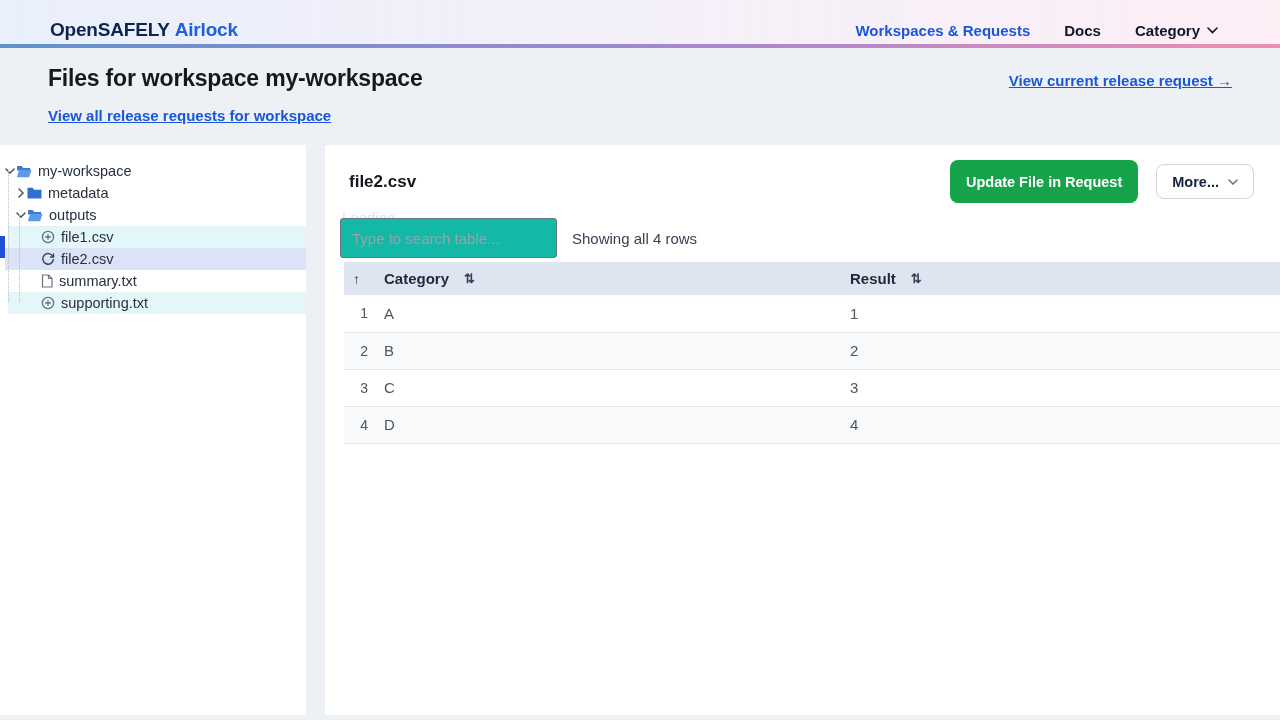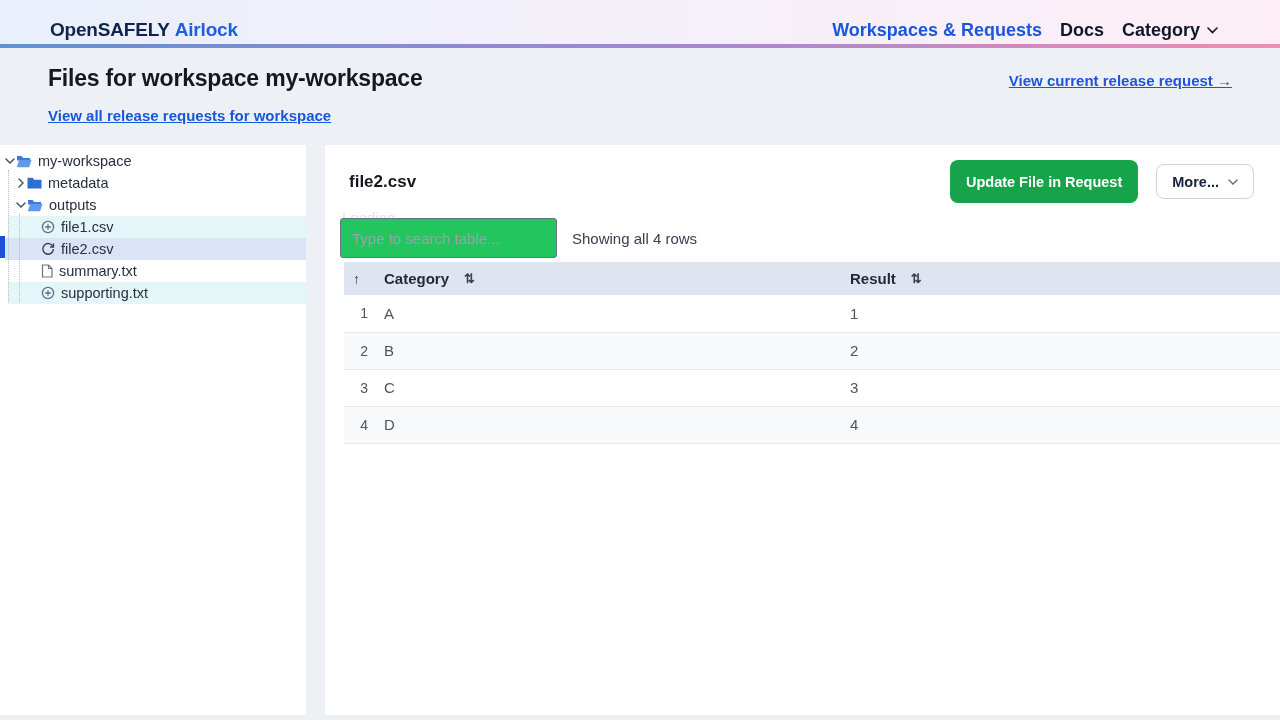--- a/index.html
+++ b/index.html
@@ -6,37 +6,37 @@
   html,body { width:1280px; height:720px; overflow:hidden; background:#edf1f6;
     font-family:"Liberation Sans", sans-serif; }
 
   
   .app-header { height:44px; display:flex; align-items:center; justify-content:space-between;
     padding:16px 62px 0 50px;
     background:linear-gradient(90deg,#e9effb 0%,#f5f0f9 55%,#fdeef6 100%); }
   .logo { font-size:19px; font-weight:800; letter-spacing:-0.2px; cursor:pointer; }
   .logo-part1 { color:#10254e; }
   .logo-part2 { color:#1d5fe0; margin-left:5px; }
-  .nav { display:flex; align-items:center; gap:18px; font-size:18px; font-weight:700; }
+  .nav { display:flex; align-items:center; gap:34px; font-size:15px; font-weight:700; }
   .nav-blue { color:#1a56db; cursor:pointer; }
   .nav-dark { color:#0f172a; cursor:pointer; }
   .nav-account { display:flex; align-items:center; gap:7px; }
   .accent-bar { height:4px;
     background:linear-gradient(90deg,#5f92cc 0%,#a687cd 55%,#ee8eb3 100%); }
 
   
   .page-head { background:#edf1f6; padding:17px 48px 20px; }
   .page-head-top { display:flex; justify-content:space-between; align-items:baseline; }
   .page-title { font-size:23px; font-weight:800; color:#16181d; letter-spacing:-0.2px; }
   .lnk { color:#1a56db; text-decoration:underline; font-weight:600; font-size:15px; cursor:pointer; }
   .sub-link { display:inline-block; margin-top:15px; }
 
   
   .content { display:flex; gap:19px; background:#edf1f6; height:570px; }
-  .sidebar { width:306px; flex-shrink:0; background:#fff; position:relative; padding-top:5px; }
+  .sidebar { width:306px; flex-shrink:0; background:#fff; position:relative; padding-top:15px; }
   .main { flex:1; background:#fff; position:relative; overflow:hidden; }
 
   
   .trow { height:22px; display:flex; align-items:center; font-size:14.5px; color:#26303e;
     cursor:pointer; white-space:nowrap; }
   .trow .chev { width:13px; display:flex; justify-content:center; align-items:center; flex-shrink:0; }
   .trow .ticon { margin-right:6px; display:flex; align-items:center; flex-shrink:0; }
   .lvl0 { padding-left:3px; }
   .lvl1 { padding-left:14px; }
   .frow { padding-left:41px; }
@@ -56,21 +56,21 @@
     font-family:inherit; font-weight:700; font-size:14.5px; padding:0 16px; height:43px; cursor:pointer; }
   .btn-more { background:#fff; border:1px solid #cbd5e1; border-radius:8px; margin-left:18px;
     font-family:inherit; font-weight:700; font-size:14.5px; color:#16233f; height:35px;
     padding:0 15px; display:flex; align-items:center; gap:9px; cursor:pointer; }
 
   
   .search-row { position:relative; margin:4px 0 0 15px; display:flex; align-items:center; height:44px; }
   .ghost-loading { position:absolute; left:2px; top:-7px; color:#e0e3e9; font-size:15px; z-index:0; }
   .ghost-circle { position:absolute; left:0; top:25px; width:15px; height:15px;
     border:2px solid #e8eaf0; border-radius:50%; z-index:0; }
-  .search-input { position:relative; z-index:1; width:217px; height:40px; background:#22c55e;
+  .search-input { position:relative; z-index:1; width:217px; height:40px; background:#14b8a6;
     border:1px solid #6b7280; border-radius:3px; padding:0 11px; font-size:15px;
     font-family:inherit; color:#111827; }
   .search-input::placeholder { color:#9aa1ad; }
   .rows-summary { margin-left:15px; font-size:15px; color:#374151; z-index:1; }
 
   
   .data-table { margin:2px 0 0 19px; width:calc(100% - 19px); border-collapse:collapse;
     font-size:15px; table-layout:fixed; }
   .data-table th { background:#dfe5f0; font-weight:700; color:#1f2937; text-align:left;
     height:33px; cursor:pointer; }

